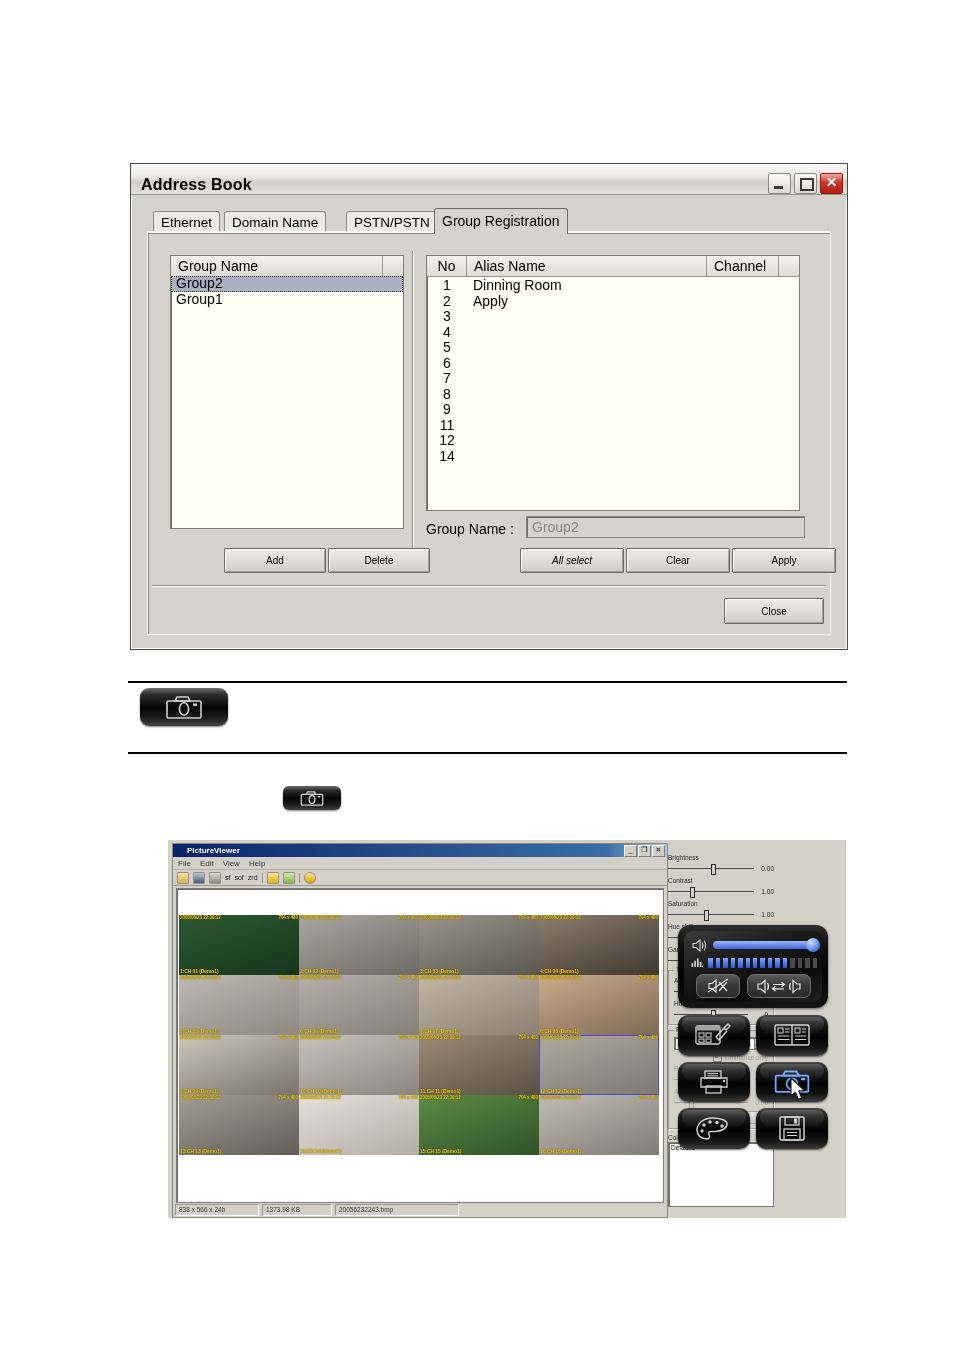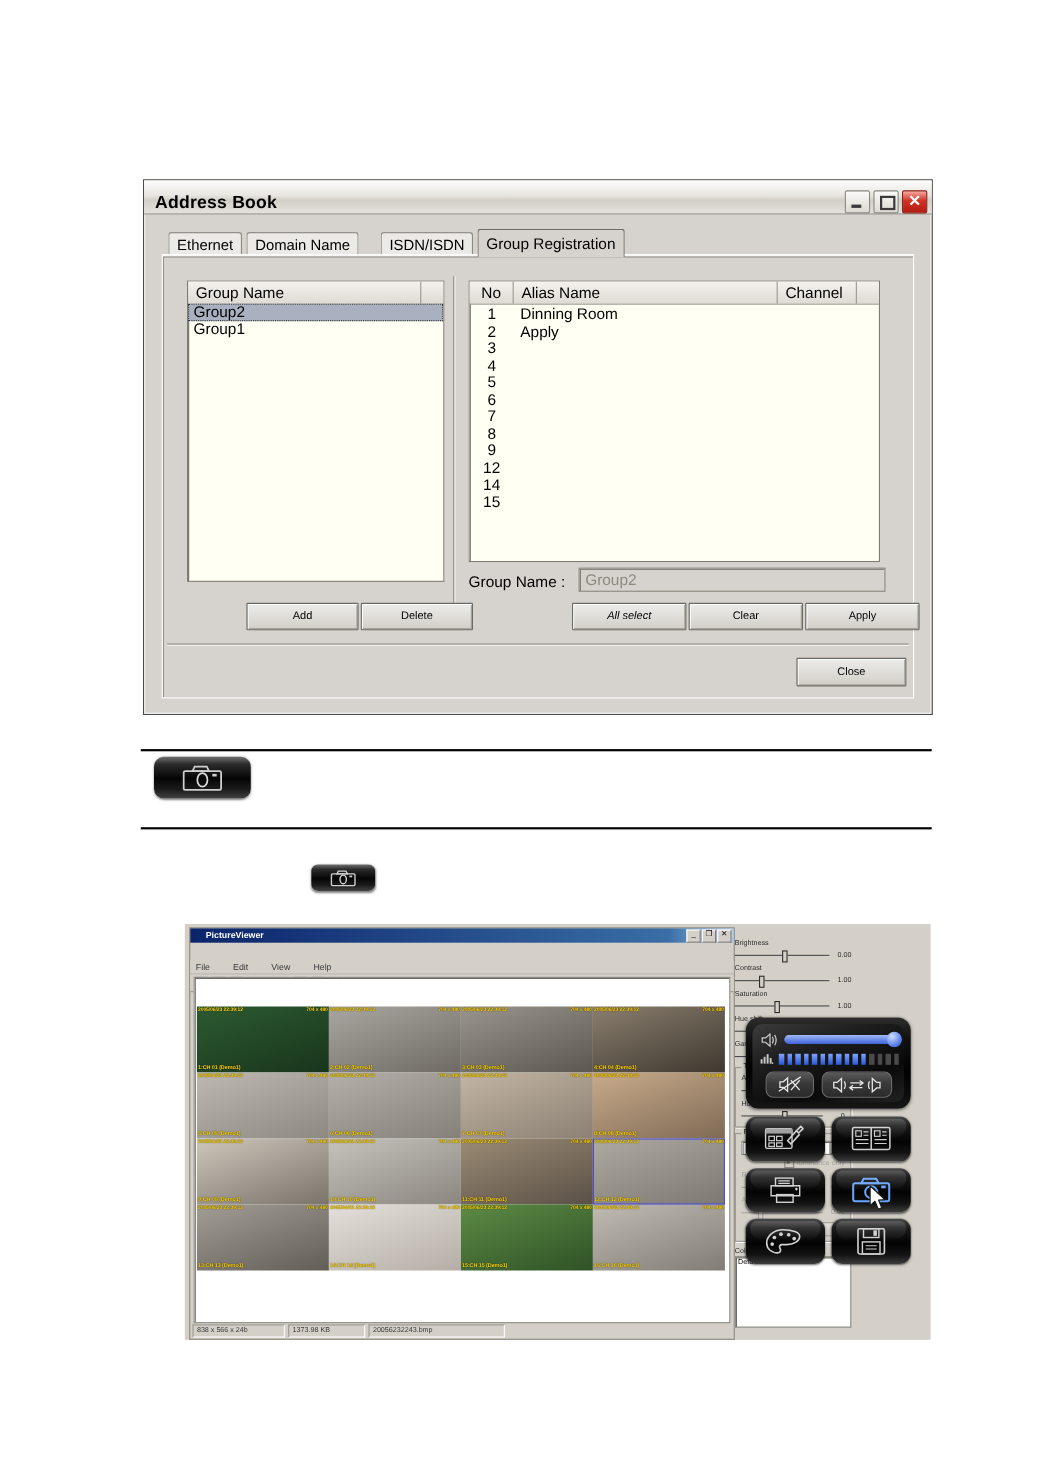--- a/index.html
+++ b/index.html
@@ -134,22 +134,22 @@
     height:13px;background:linear-gradient(90deg,#0a246a,#3a6ea5 88%,#a6caf0);
     display:flex;align-items:center;padding:0 2px 0 3px;
   }
   .pv-title-text{color:#fff;font-size:8px;font-weight:bold;flex:1;padding-left:11px;position:relative;}
   .pv-tbtns{display:flex;gap:1px;}
   .pv-tbtn{
     width:11px;height:10px;background:#d4d0c8;border:1px solid;
     border-color:#fff #808080 #808080 #fff;font-size:7px;line-height:8px;text-align:center;color:#000;
   }
   .pv-menu{
-    height:12px;background:#d4d0c8;display:flex;align-items:center;gap:21px;
-    padding-left:5px;border-bottom:1px solid #b5b2ab;margin-top:16px;
+    height:12px;background:#d4d0c8;display:flex;align-items:center;gap:9px;
+    padding-left:5px;border-bottom:1px solid #b5b2ab;
   }
   .pv-menu span{font-size:8px;color:#3a3a3a;}
   .pv-toolbar{
     height:15px;background:#d4d0c8;display:flex;align-items:center;gap:4px;padding-left:4px;
     border-bottom:1px solid #9a9790;
   }
   .tbi{width:10px;height:10px;background:#bdb9b1;border:1px solid #95918a;border-radius:1px;}
   .tbi.t-open{background:linear-gradient(180deg,#f6e3a0,#d9b64e);}
   .tbi.t-save{background:linear-gradient(180deg,#b9c3d6,#4a5a7a);}
   .tbi.t-print{background:linear-gradient(180deg,#dcd9d2,#8d8a83);}
@@ -293,21 +293,21 @@
           <span class="gl">✕</span>
         </div>
     </div>
   </div>
 
   <div class="dlg-body">
 
     <div class="tabs">
       <div class="tab" style="left:0;">Ethernet</div>
       <div class="tab" style="left:71px;">Domain Name</div>
-      <div class="tab" style="left:193px;">ISDN/ISDN</div>
+      <div class="tab" style="left:193px;">PSTN/PSTN</div>
       <div class="tab active" style="left:281px;">Group Registration</div>
     </div>
     <div class="tabline"></div>
 
     <div class="tabpanel">
 
       <div class="lbox" style="left:22px;top:22px;width:232px;height:272px;">
         <div class="lhdr">
           <div class="lhdr-cell" style="width:212px;">Group Name</div>
           <div class="lhdr-cell" style="width:20px;padding:0;border-right:none;"></div>
@@ -356,29 +356,29 @@
             </div>
           <div class="arow">
               <div class="acol-no">8</div>
               <div class="acol-alias"></div>
             </div>
           <div class="arow">
               <div class="acol-no">9</div>
               <div class="acol-alias"></div>
             </div>
           <div class="arow">
+              <div class="acol-no">11</div>
+              <div class="acol-alias"></div>
+            </div>
+          <div class="arow">
               <div class="acol-no">12</div>
               <div class="acol-alias"></div>
             </div>
           <div class="arow">
               <div class="acol-no">14</div>
-              <div class="acol-alias"></div>
-            </div>
-          <div class="arow">
-              <div class="acol-no">15</div>
               <div class="acol-alias"></div>
             </div>
 
         </div>
       </div>
 
       <div class="gname-label" style="left:278px;top:288px;text-align:center;">Group Name :</div>
       <div class="gname-input" style="left:378px;top:283px;width:272px;height:20px;">Group2</div>
 
       <div class="vsep" style="left:264px;top:18px;height:304px;"></div>

